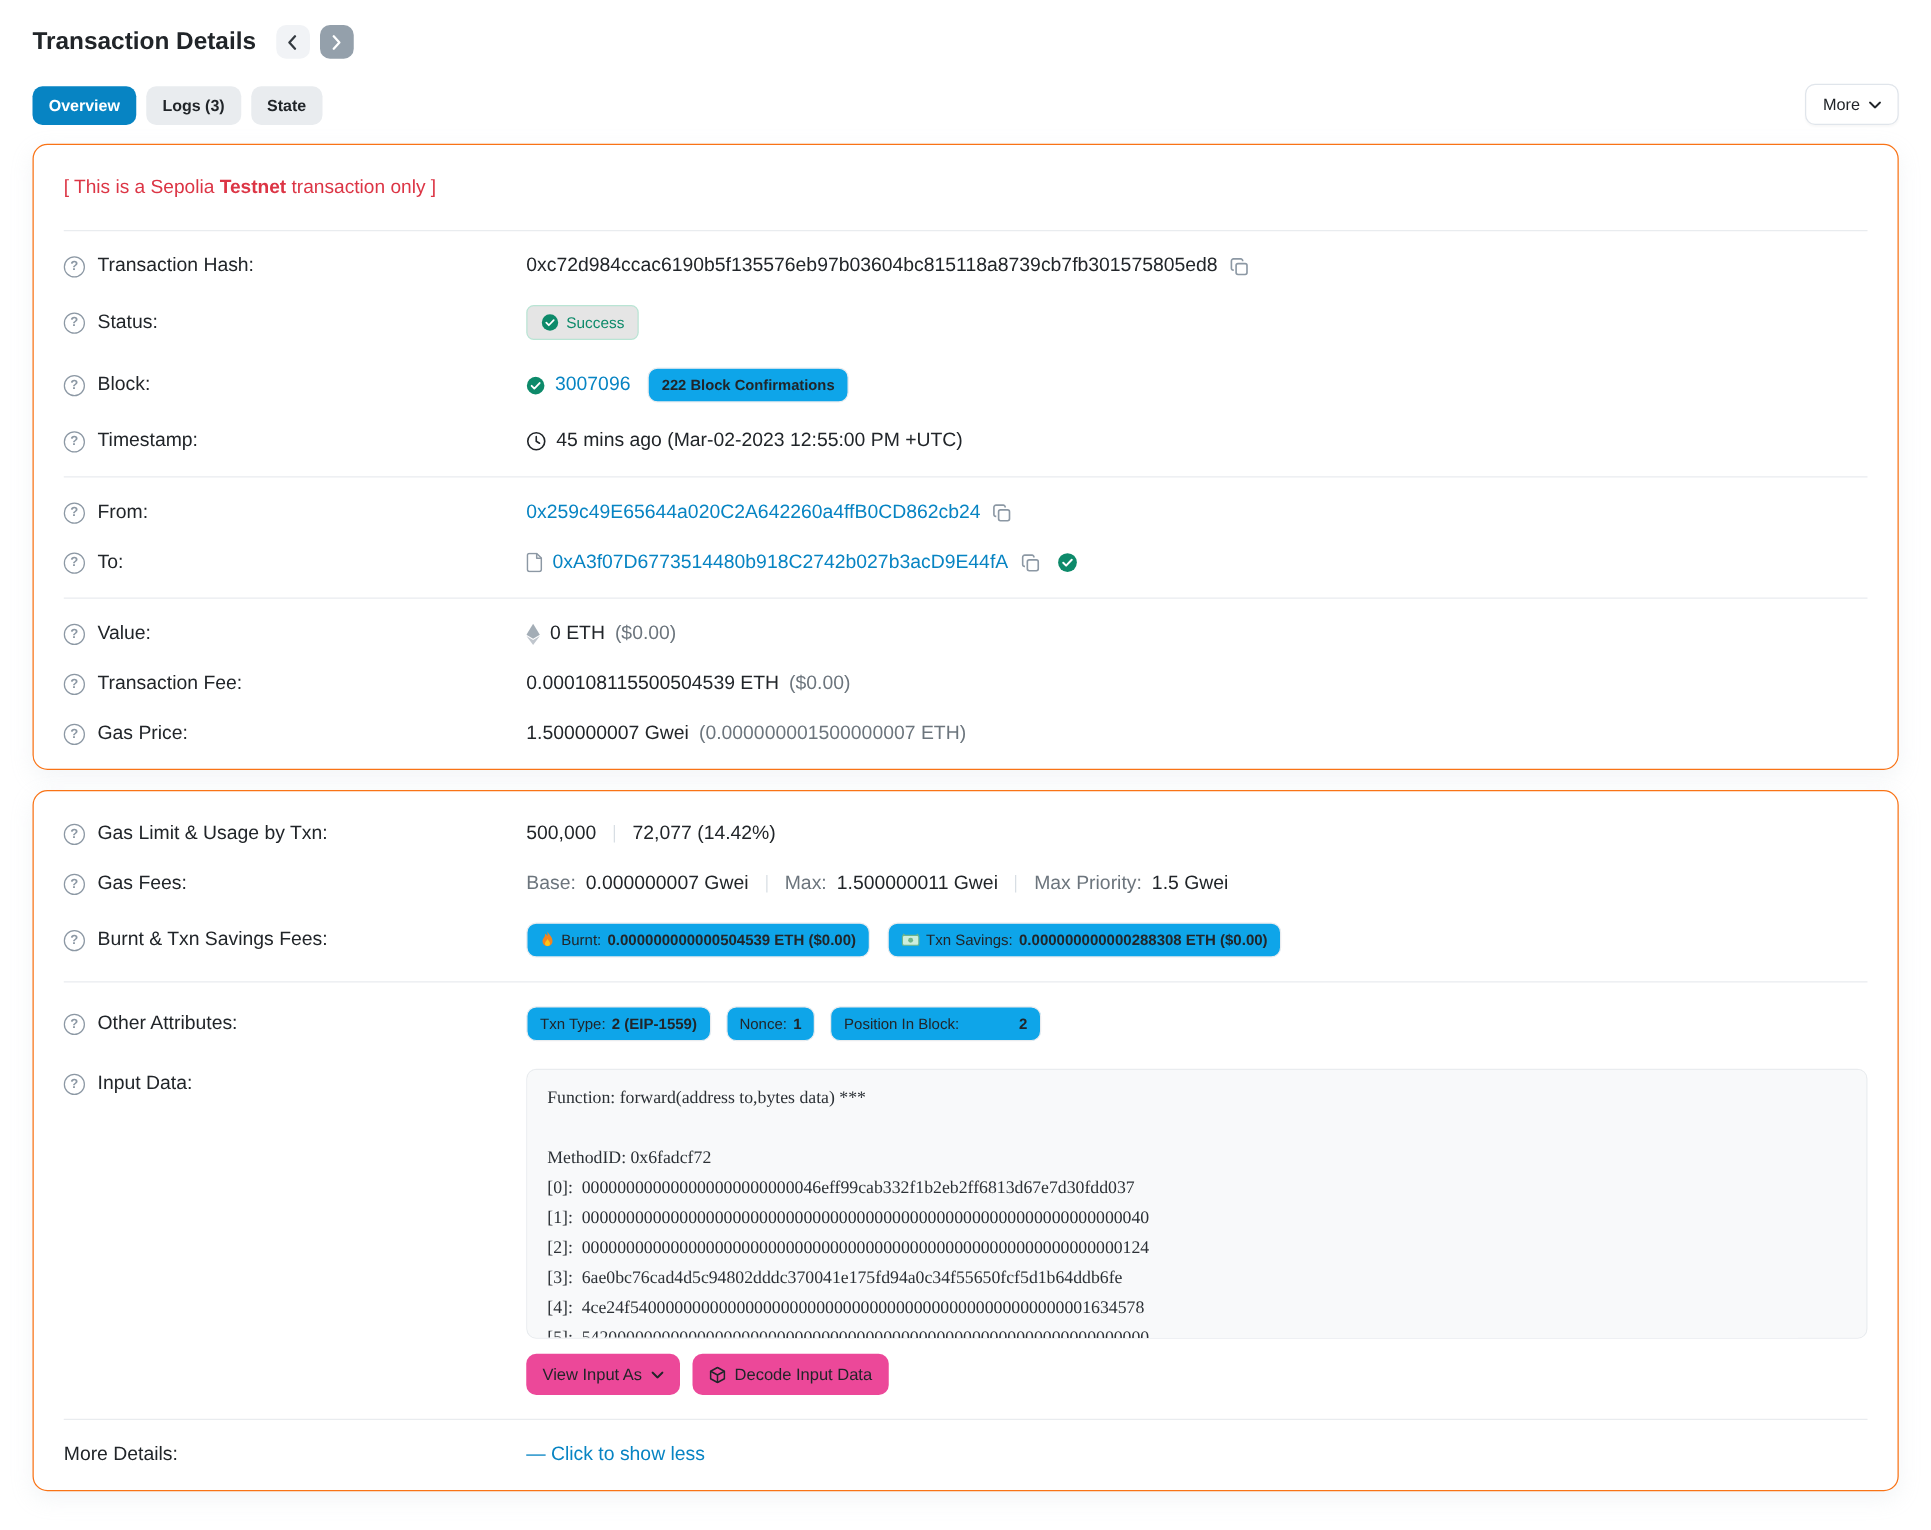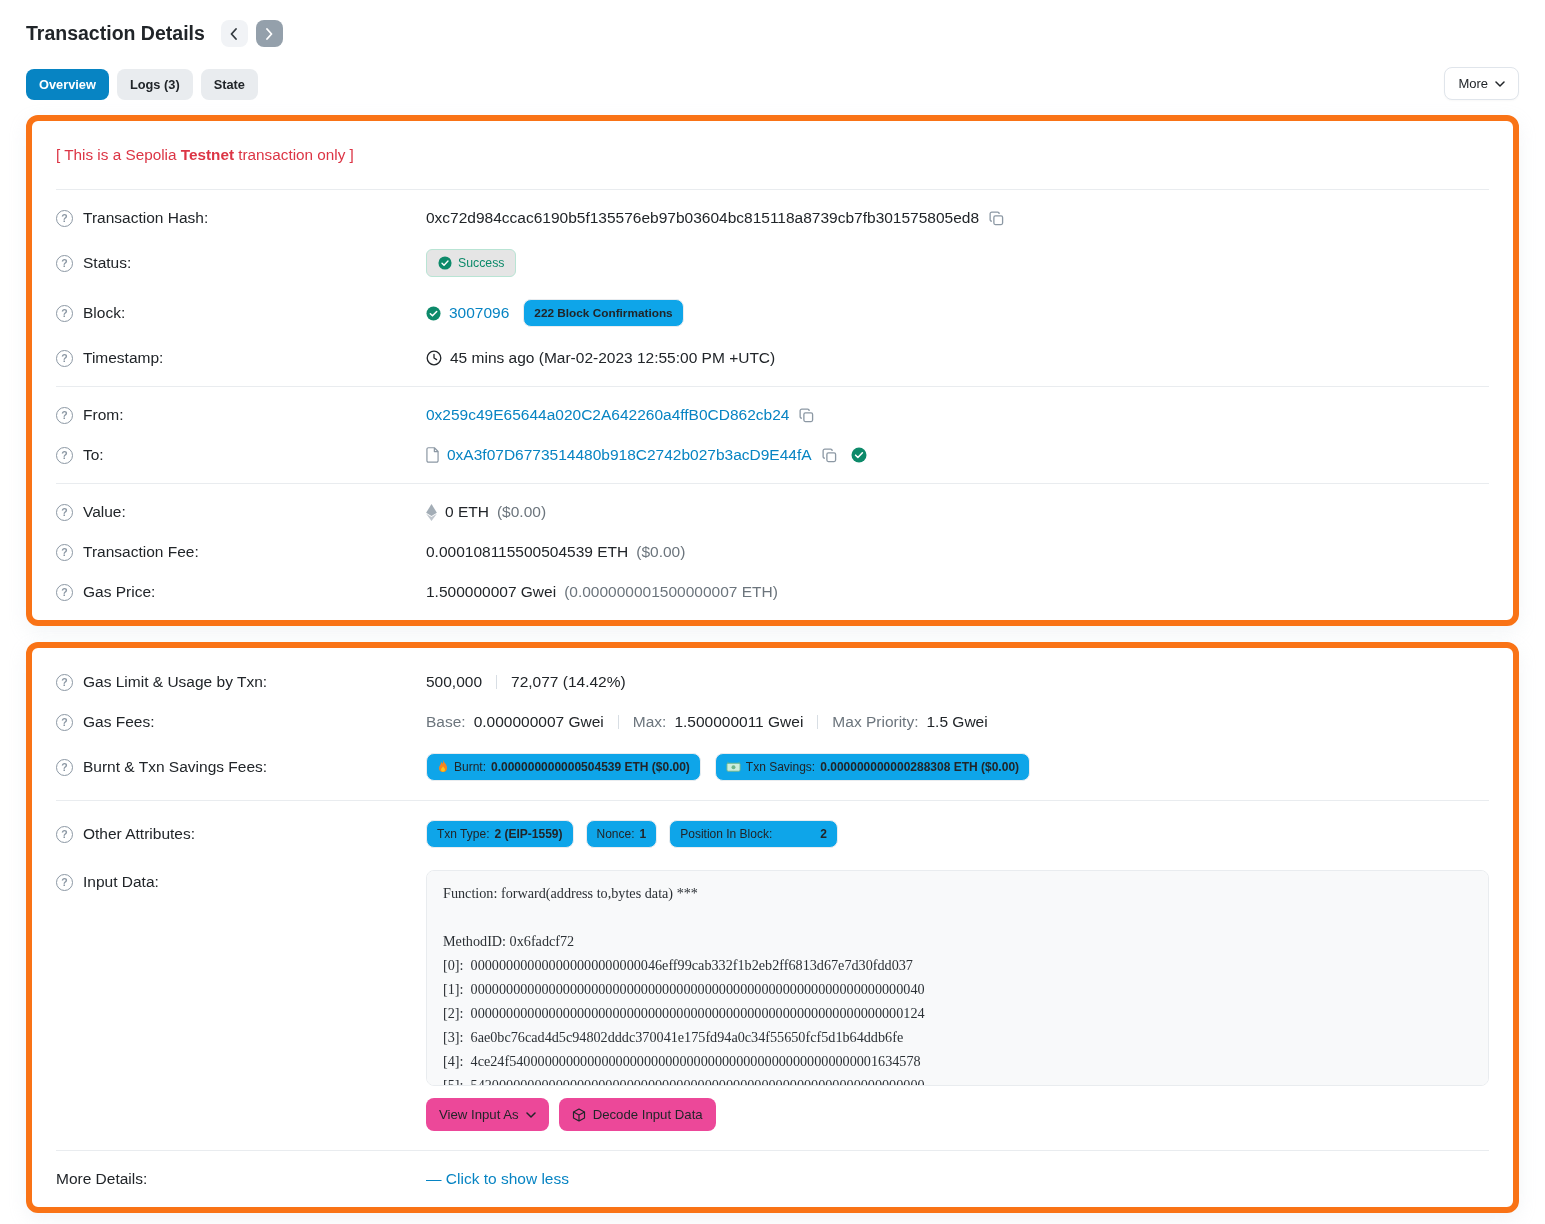--- a/index.html
+++ b/index.html
@@ -14,21 +14,21 @@
   .nav-btn.prev { background: #f1f3f6; }
   .nav-btn.next { background: #94a0ab; }
 
   
   .tabs-row { display: flex; align-items: flex-end; margin-bottom: 15px; }
   .tab { border: none; padding: 8px 13px; border-radius: 8px; font-family: inherit; font-size: 12.8px; font-weight: 600; margin-right: 8px; cursor: pointer; background: #e9ecef; color: #212529; }
   .tab.active { background: #0784c3; color: #fff; }
   .more-btn { margin-left: auto; display: flex; align-items: center; gap: 7px; background: #fff; border: 1px solid #e0e5eb; border-radius: 8px; padding: 8px 13px; font-family: inherit; font-size: 13px; color: #212529; cursor: pointer; box-shadow: 0 1px 2px rgba(0,0,0,.03); }
 
   
-  .card { background: #fff; border: 6px solid #f97316; border-radius: 12px; box-shadow: 0 6px 18px rgba(189,197,209,.18); padding: 8px 24px; margin-bottom: 16px; }
+  .card { background: #fff; border: 1px solid #f97316; border-radius: 12px; box-shadow: 0 6px 18px rgba(189,197,209,.18); padding: 8px 24px; margin-bottom: 16px; }
   .notice { color: #dc3545; padding: 17px 0; font-size: 15.3px; }
   .notice b { font-weight: 700; }
   .divider { border-top: 1px solid #e9ecef; margin: 8px 0; }
 
   
   .row { display: flex; align-items: center; padding: 11px 0; }
   .row.top { align-items: flex-start; }
   .lbl { width: 370px; flex: 0 0 370px; display: flex; align-items: center; gap: 10px; color: #212529; }
   .row.top .lbl { padding-top: 3px; }
   .val { flex: 1; display: flex; align-items: center; gap: 8px; flex-wrap: wrap; min-width: 0; }

